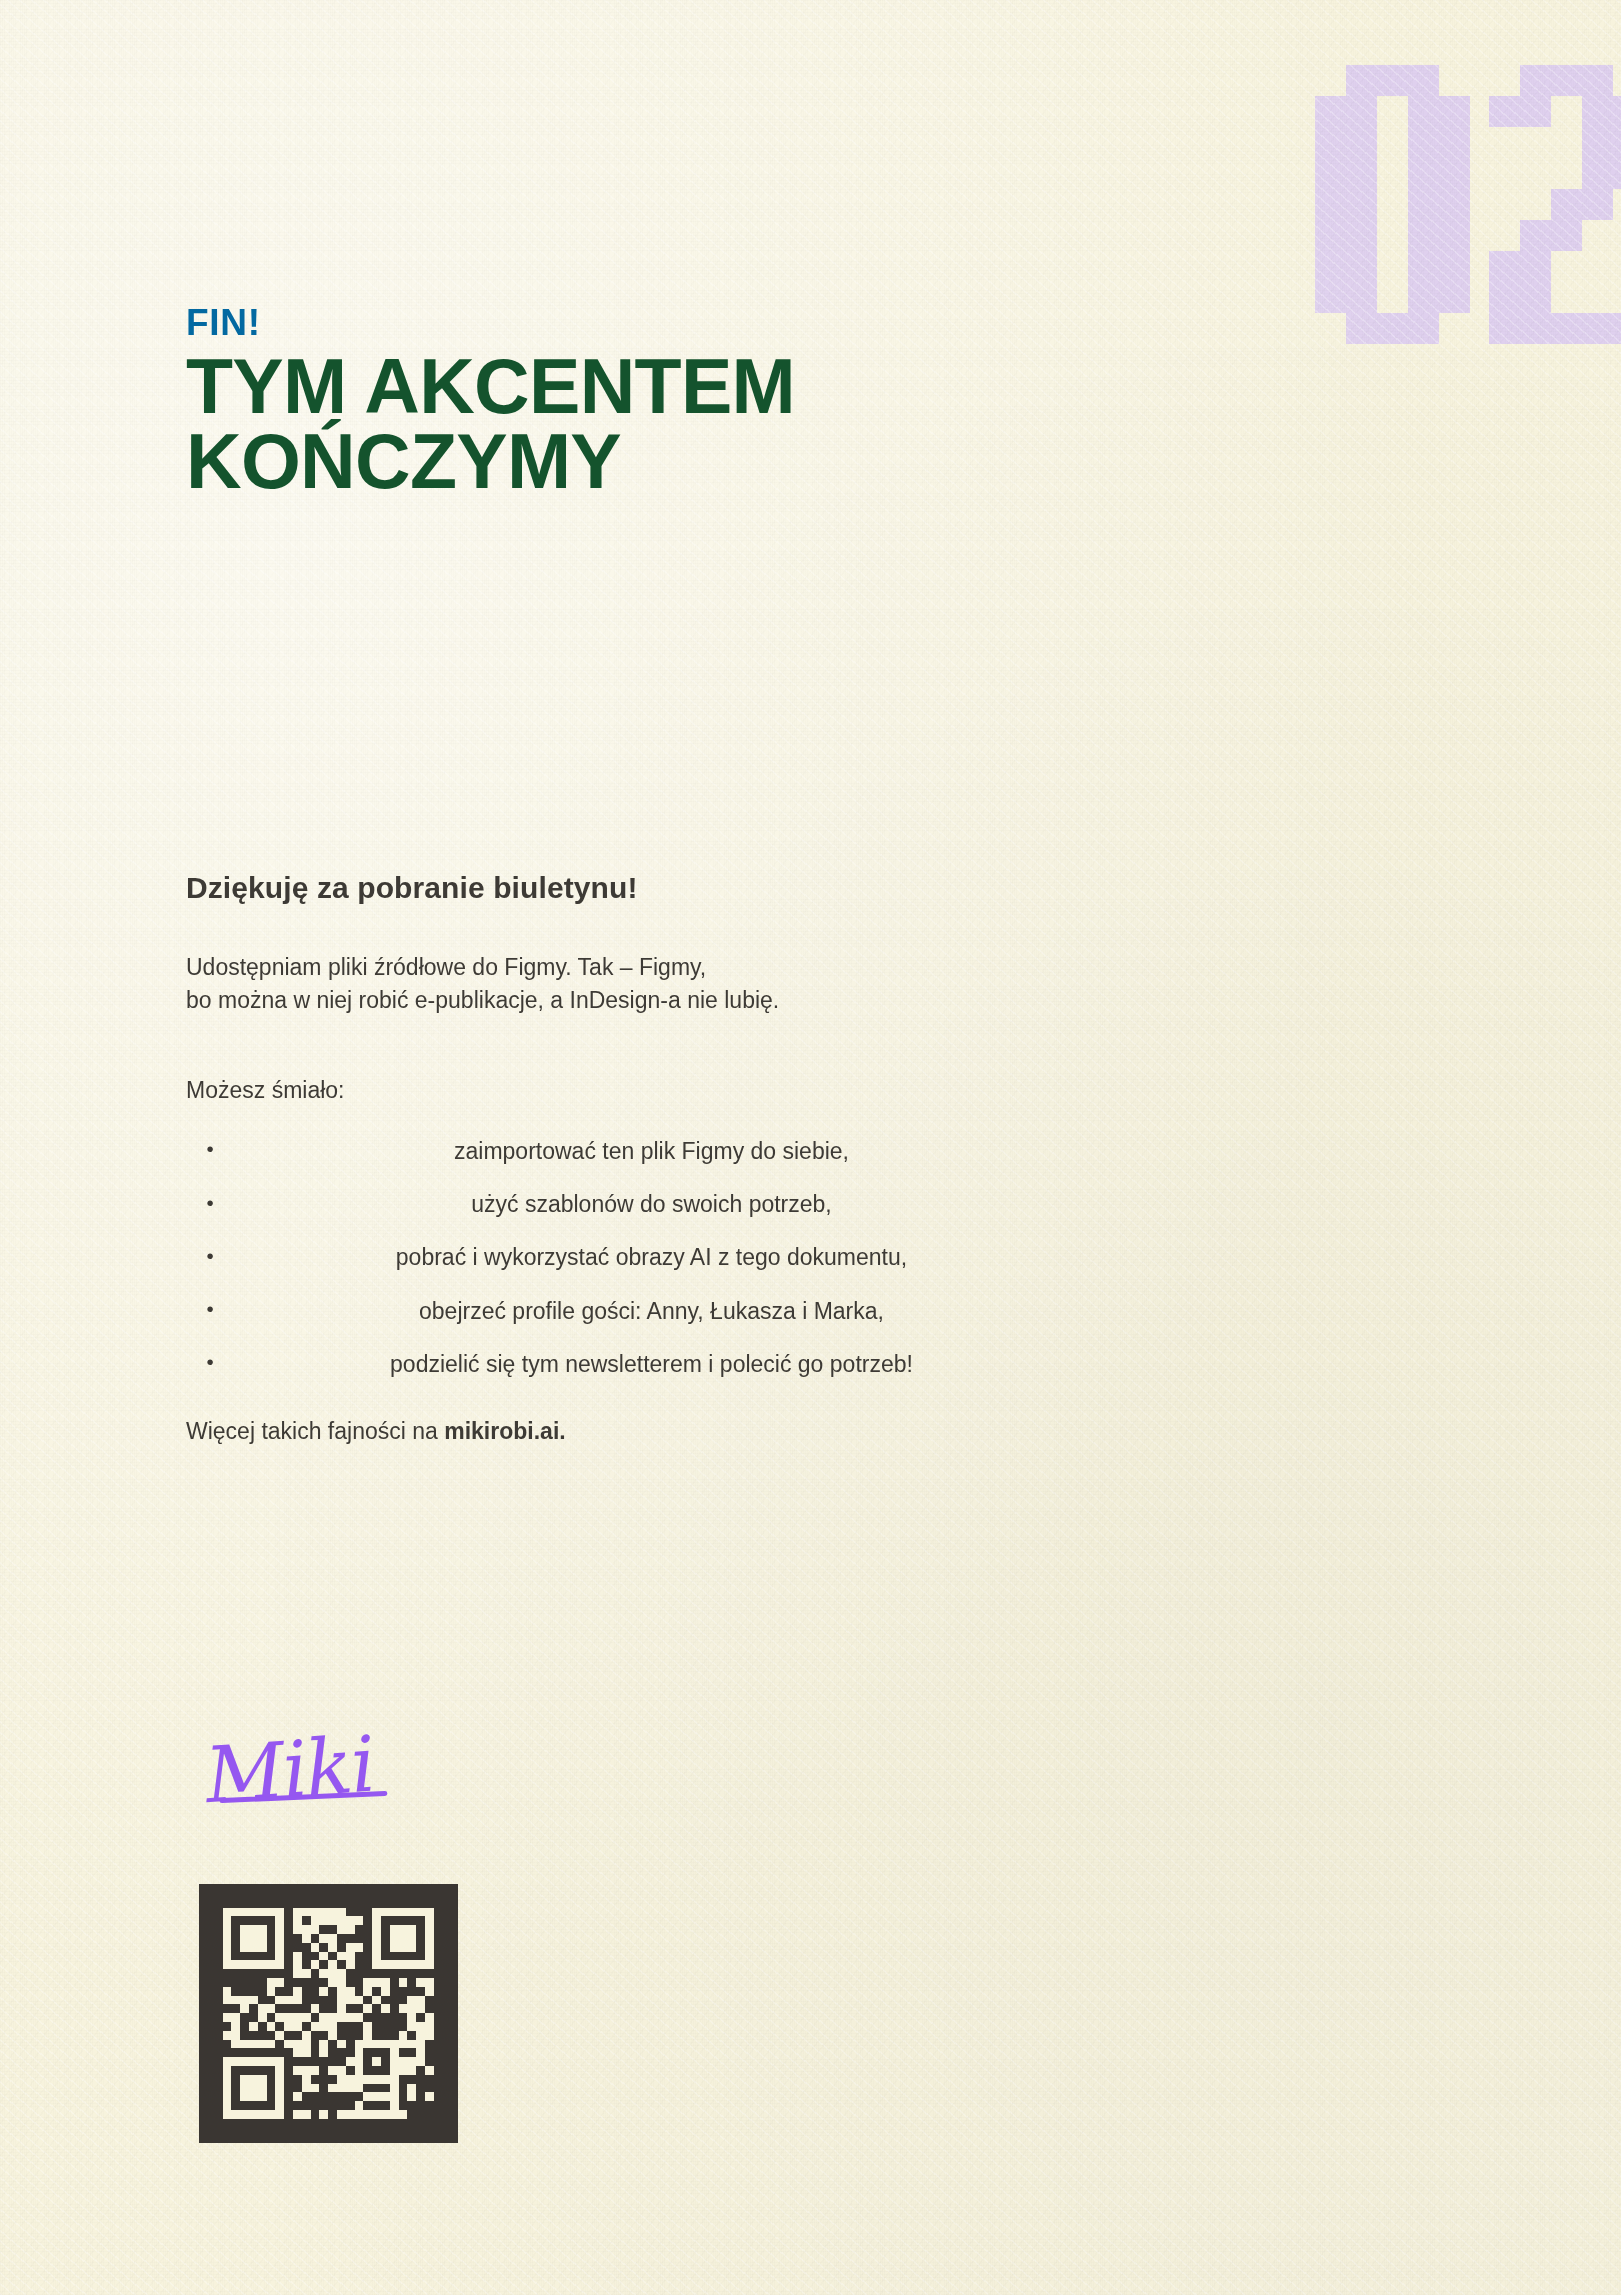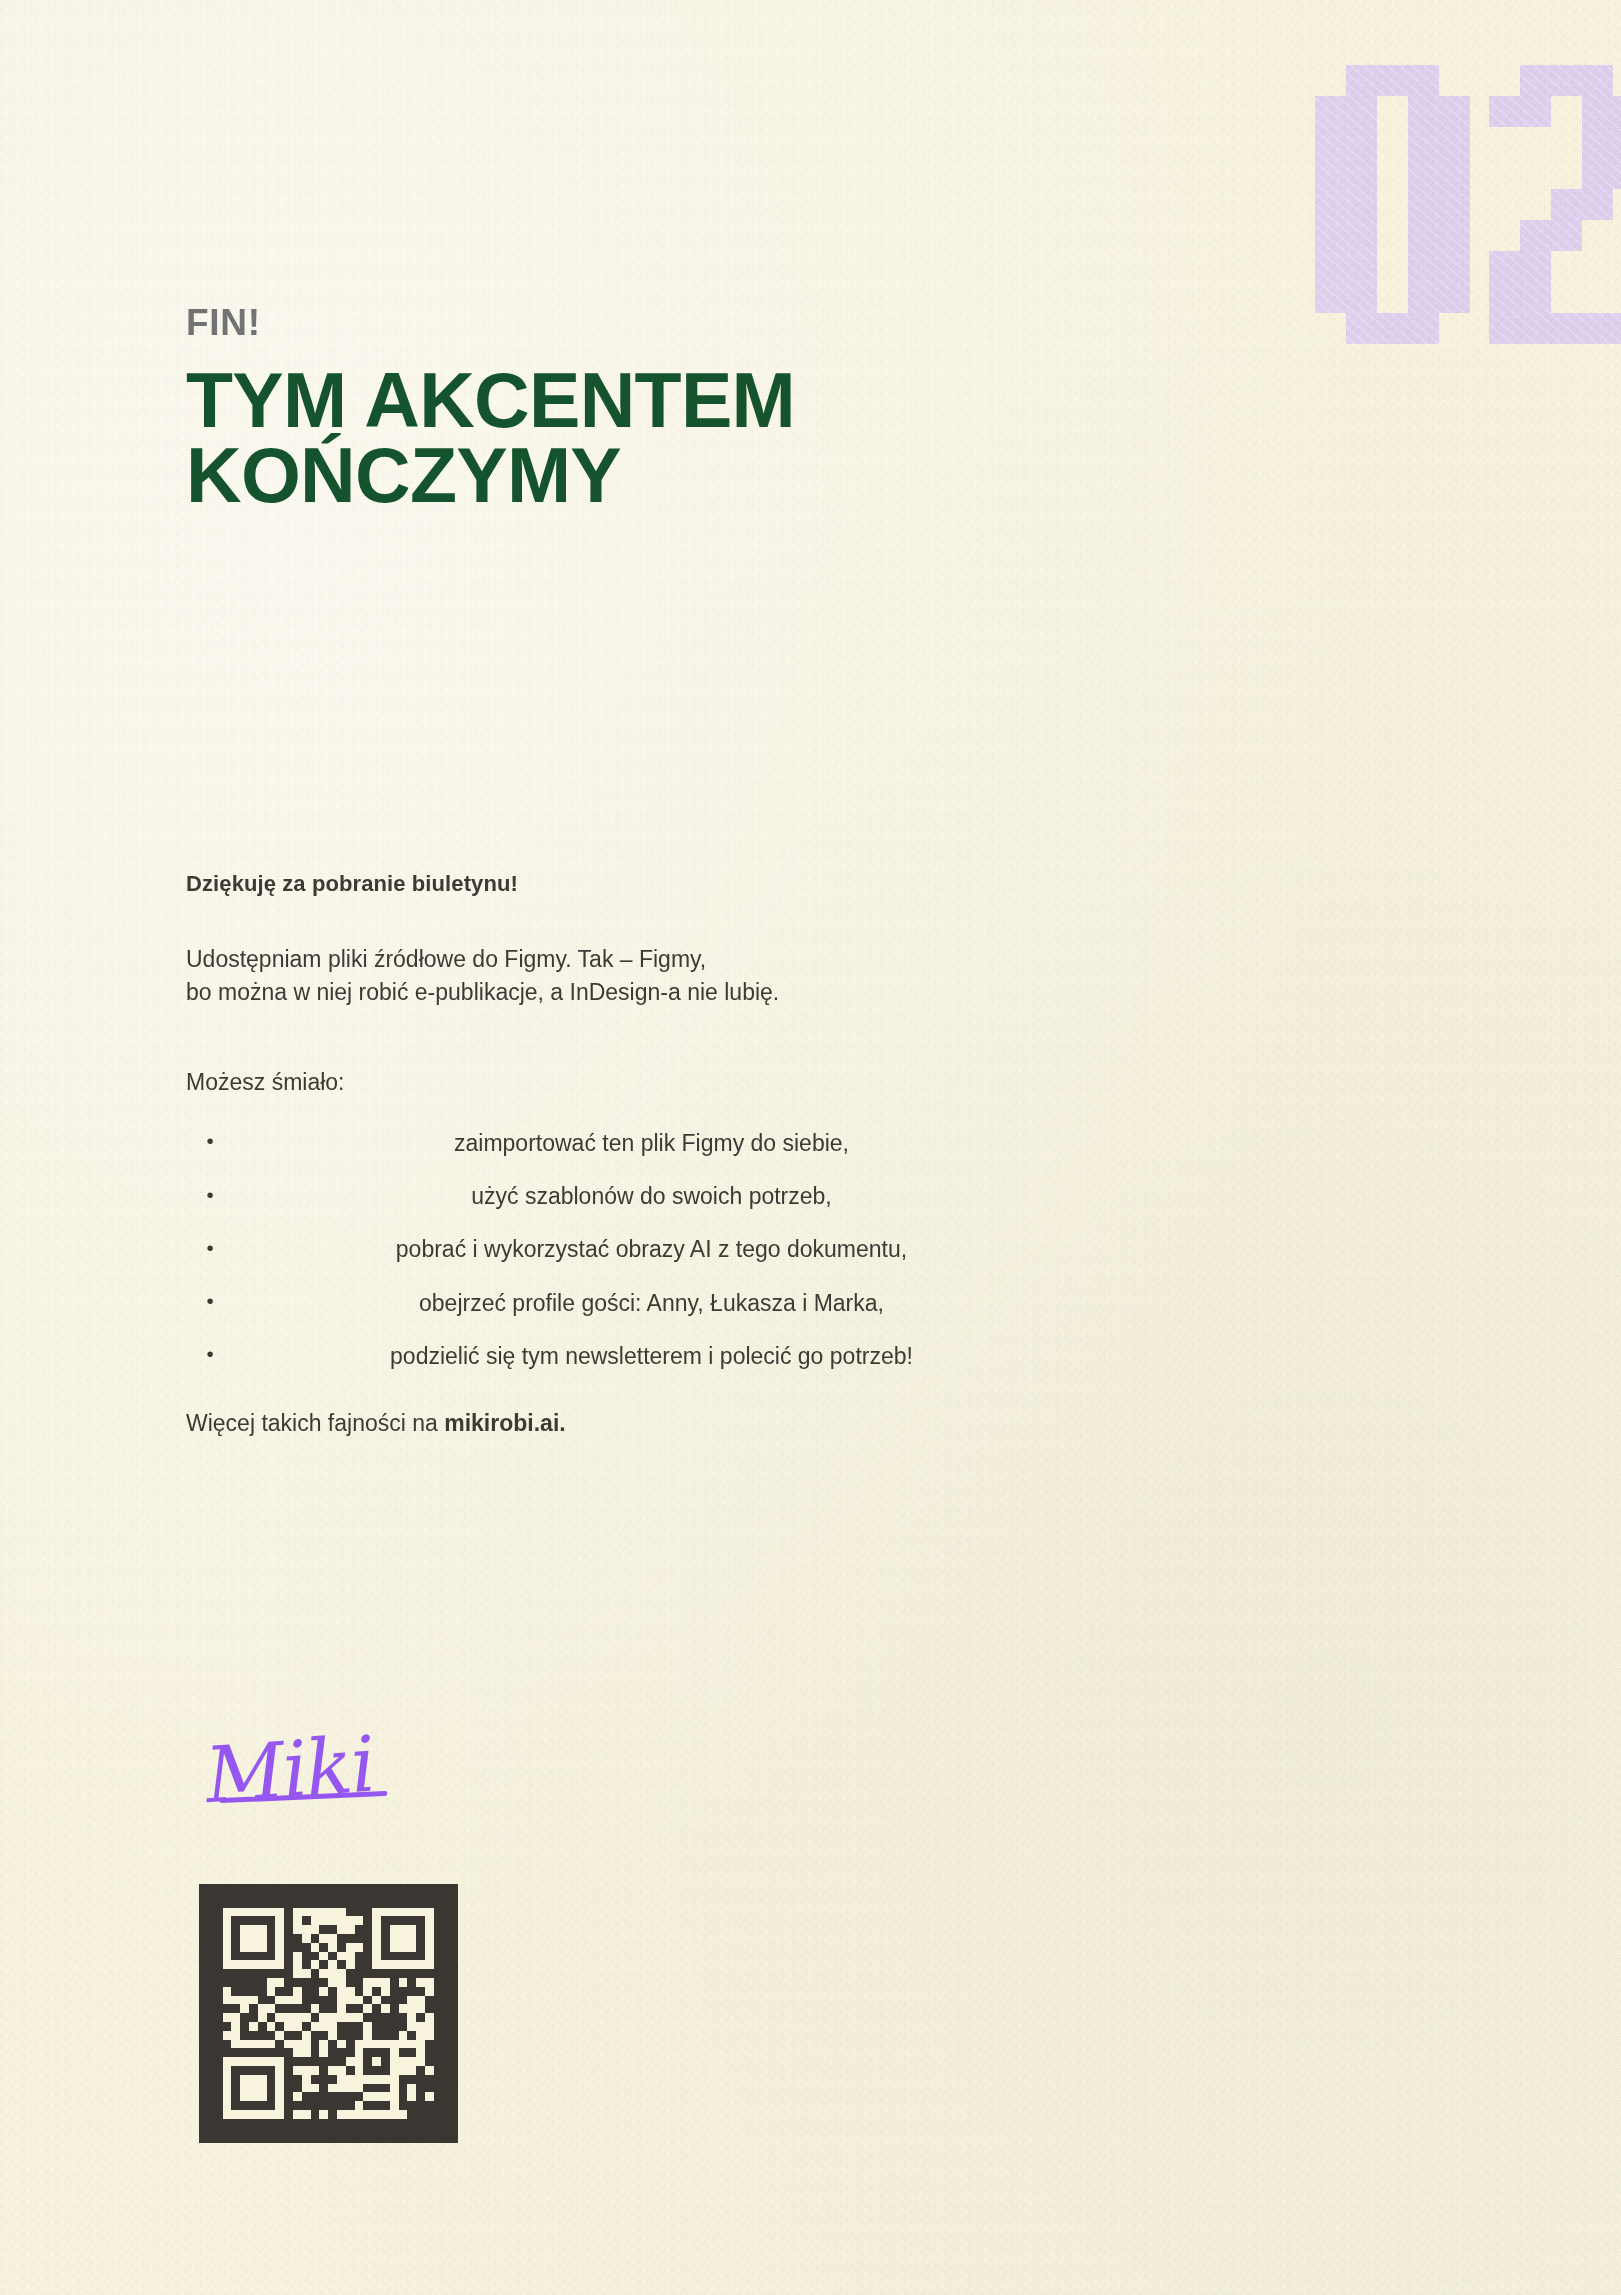--- a/index.html
+++ b/index.html
@@ -65,44 +65,44 @@
   .headline-wrap {
     position: absolute;
     left: 186px;
     top: 304px;
     z-index: 4;
   }
   .kicker {
     font-size: 37px;
     font-weight: bold;
     letter-spacing: 0.7px;
-    color: #737373;
+    color: #0369a1;
     line-height: 1;
-    margin-bottom: 22px;
+    margin-bottom: 8px;
   }
   .headline {
     font-size: 77px;
     font-weight: bold;
     color: #14532d;
     line-height: 0.98;
     letter-spacing: -0.7px;
     white-space: pre-line;
   }
 
   
   .body-wrap {
     position: absolute;
     left: 186px;
     top: 871px;
     width: 885px;
     z-index: 4;
     color: #3d3a35;
   }
   .lead {
-    font-size: 22px;
+    font-size: 30px;
     font-weight: bold;
     letter-spacing: 0.1px;
     margin-bottom: 46px;
   }
   .para {
     font-size: 23px;
     line-height: 1.42;
     white-space: pre-line;
     margin-bottom: 58px;
   }

